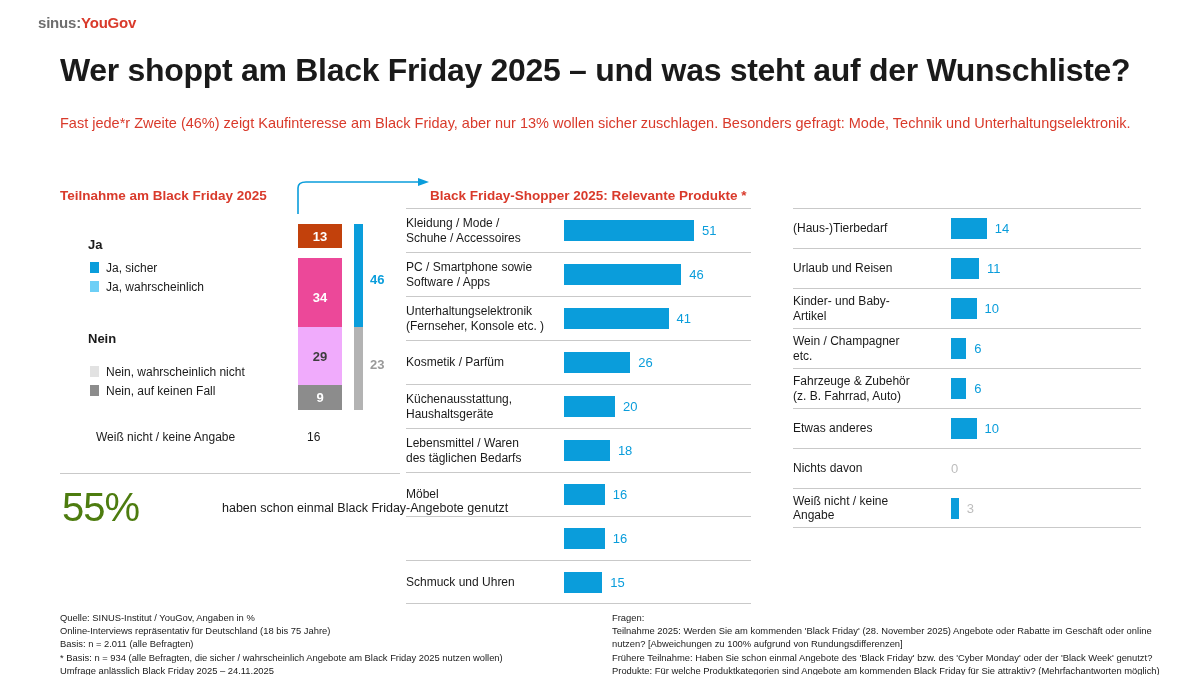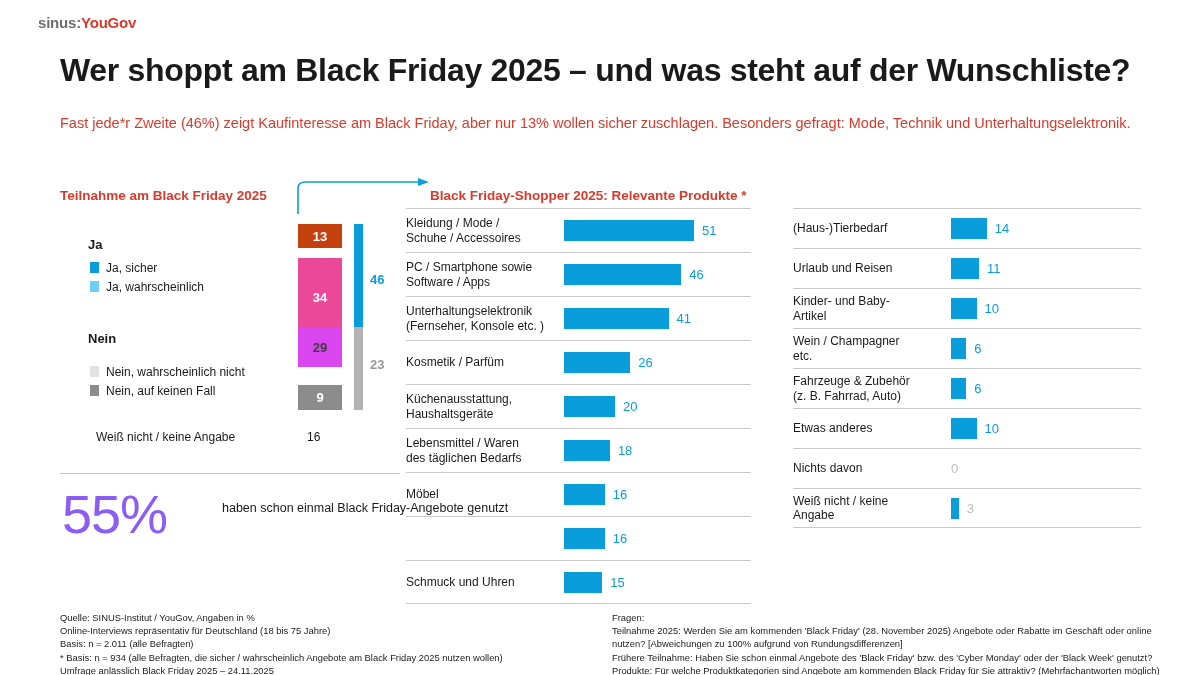--- a/index.html
+++ b/index.html
@@ -118,22 +118,22 @@
   
   .hr-line {
     position: absolute;
     background: #c9c9c9;
     height: 1px;
   }
   #big-num {
     position: absolute;
     left: 62px;
     top: 487px;
-    font-size: 54px;
-    color: #8b5cf6;
+    font-size: 40px;
+    color: #4d7c0f;
     font-weight: normal;
     letter-spacing: -1px;
     line-height: 1;
   }
   #big-num-text {
     position: absolute;
     left: 222px;
     top: 500px;
     font-size: 12.5px;
     line-height: 16.5px;
@@ -232,21 +232,21 @@
   <div class="leg-row" style="left:30px; top:155px;">
     <span class="leg-sw" style="background:#e2e2e2;"></span><span>Nein, wahrscheinlich nicht</span>
   </div>
   <div class="leg-row" style="left:30px; top:174px;">
     <span class="leg-sw" style="background:#8c8c8c;"></span><span>Nein, auf keinen Fall</span>
   </div>
 
   <div class="seg" style="top:14px; height:24px; background:#c2410c; color:#ffffff;">13</div>
   <div class="seg" style="top:48px; height:78px; background:#ec4899; color:#ffffff;">34</div>
 
-  <div class="seg" style="top:117px; height:40px; background:#d946ef; color:#3d3d3d;">29</div>
+  <div class="seg" style="top:117px; height:58px; background:#f0abfc; color:#3d3d3d;">29</div>
   <div class="seg" style="top:175px; height:25px; background:#8c8c8c; color:#ffffff;">9</div>
 
   <div class="total-bar" style="left:294px; top:14px; height:112px; background:#0a9ddb;"></div>
   <div class="total-lab" style="left:310px; top:62px; color:#0a9ddb;">46</div>
 
   <div class="total-bar" style="left:294px; top:117px; height:83px; background:#b3b3b3;"></div>
   <div class="total-lab" style="left:310px; top:147px; color:#9a9a9a;">23</div>
 
   <div class="plain-row" style="left:36px; top:220px;">Weiß nicht / keine Angabe</div>
   <div class="plain-row" style="left:247px; top:220px; font-weight:normal;">16</div>

